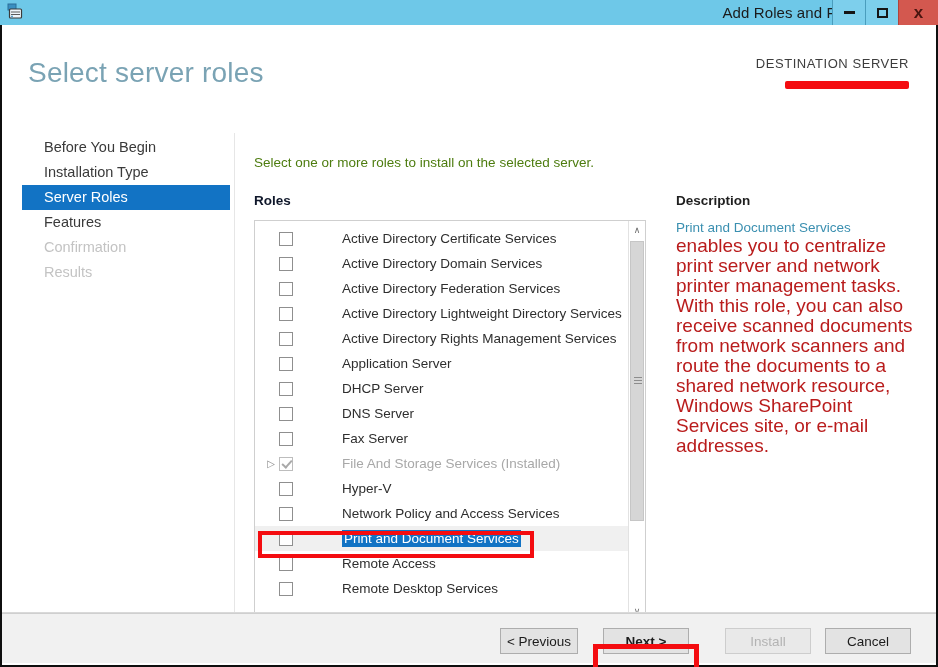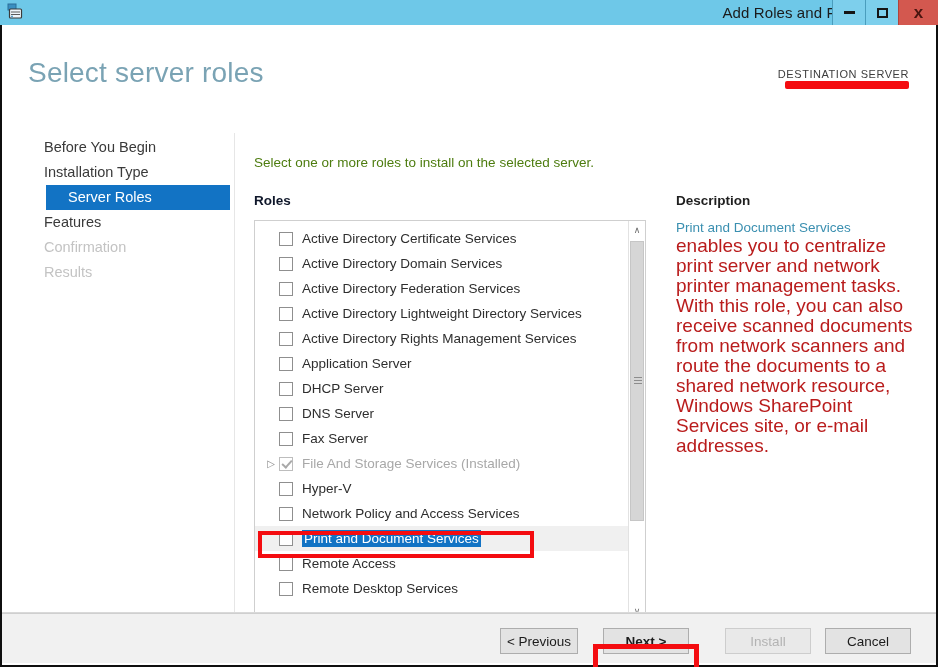--- a/index.html
+++ b/index.html
@@ -106,22 +106,22 @@
     position: absolute;
     left: 26px; top: 32px;
     font-size: 28px;
     color: #7aa3b4;
     font-weight: normal;
     letter-spacing: .2px;
     white-space: nowrap;
   }
   .dest-server {
     position: absolute;
-    right: 27px; top: 43px;
-    font-size: 11px;
+    right: 27px; top: 31px;
+    font-size: 13px;
     color: #3d3d3d;
     letter-spacing: .55px;
     white-space: nowrap;
     text-align: right;
   }
   .dest-redaction {
     position: absolute;
     right: 27px; top: 56px;
     width: 124px;
     height: 8px;
@@ -140,21 +140,20 @@
     line-height: 25px;
     padding-left: 22px;
     font-size: 14.5px;
     color: #3a3a3a;
     white-space: nowrap;
     box-sizing: border-box;
   }
   .nav-item.active {
     background: #1273c4;
     color: #ffffff;
-    margin-left: 24px;
   }
   .nav-item.disabled { color: #c3c3c3; }
 
   .sidebar-divider {
     position: absolute;
     left: 232px; top: 108px;
     width: 1px;
     height: 488px;
     background: #e6e6e6;
   }
@@ -231,20 +230,21 @@
     left: 4px; top: 0px;
     width: 4px; height: 8px;
     border: solid #a9a9a9;
     border-width: 0 2px 2px 0;
     transform: rotate(42deg);
   }
   .role-label {
     font-size: 13.5px;
     color: #2e2e2e;
     white-space: nowrap;
+    margin-left: 40px;
   }
   .role-row.installed .role-label { color: #a8a8a8; }
   .role-row.highlighted {
     background: #f0f0f0;
   }
   .role-row.highlighted .role-label {
     background: #1273c4;
     color: #ffffff;
     padding: 1px 2px;
   }

